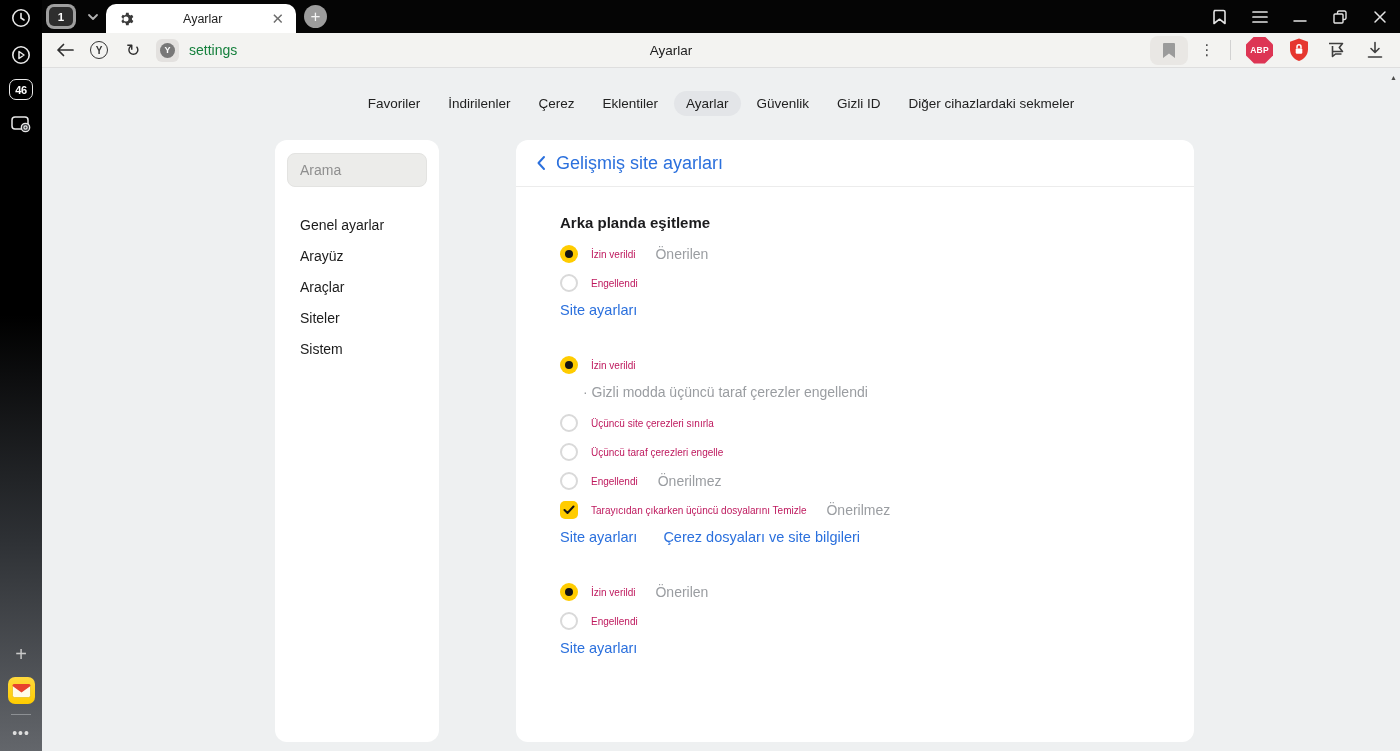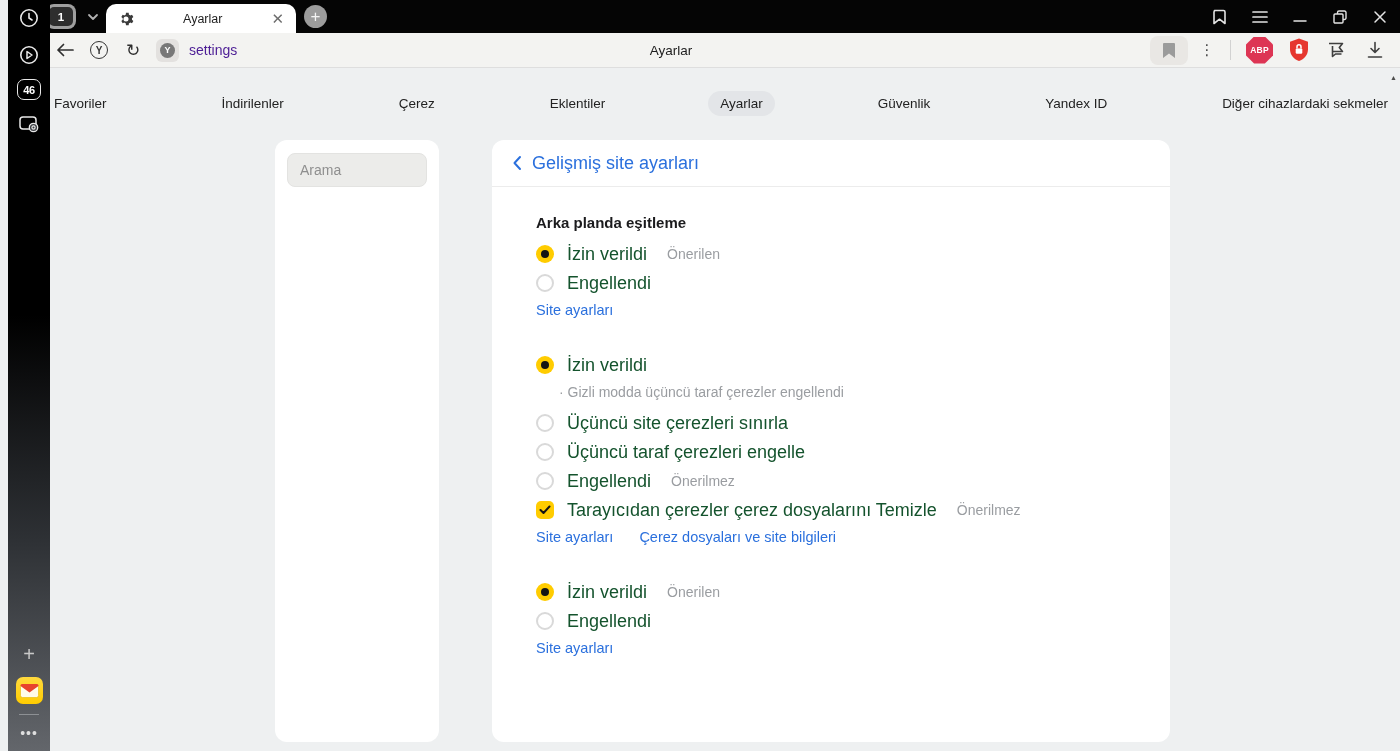--- a/index.html
+++ b/index.html
@@ -3,21 +3,21 @@
 <meta charset="utf-8">
 <style>
   * { margin:0; padding:0; box-sizing:border-box; }
   html,body { width:1400px; height:751px; overflow:hidden; }
   body {
     font-family:"Liberation Sans","DejaVu Sans",sans-serif;
     position:relative; background:#eef0f1; color:#1c1c1e;
   }
   
   .rail {
-    position:absolute; left:8px; top:0; width:42px; height:751px; z-index:30;
+    position:absolute; left:0; top:0; width:42px; height:751px; z-index:30;
     background:linear-gradient(180deg,#000 0%,#000 42%,#2e3135 72%,#63666b 100%);
     display:flex; flex-direction:column; align-items:center;
   }
   .rail-ico { width:26px; height:26px; display:flex; align-items:center; justify-content:center; color:#e8e8e8; }
   .rail-top { display:flex; flex-direction:column; gap:11px; margin-top:5px; align-items:center; }
   .rail-bottom { margin-top:auto; display:flex; flex-direction:column; align-items:center; gap:10px; margin-bottom:10px; }
   .badge46 {
     border:1.6px solid #e8e8e8; border-radius:7px; color:#fff; font-size:11px; font-weight:700;
     width:24px; height:21px; display:flex; align-items:center; justify-content:center; letter-spacing:-.3px;
   }
@@ -69,21 +69,21 @@
   .refresh-glyph { font-family:"DejaVu Sans",sans-serif; font-size:17px; color:#2f2f2f; }
   .addressbar { position:relative; flex:1; height:35px; display:flex; align-items:center; }
   .favicon-chip {
     width:23px; height:23px; border-radius:6px; background:#e3e1df; margin-left:6px;
     display:flex; align-items:center; justify-content:center; flex:none;
   }
   .favicon-chip .yc {
     width:15px; height:15px; border-radius:50%; background:#787878; color:#fff;
     font-size:9px; font-weight:700; display:flex; align-items:center; justify-content:center;
   }
-  .address-text { margin-left:10px; font-size:14px; color:#4c1d95; }
+  .address-text { margin-left:10px; font-size:14px; color:#15803d; }
   .page-title-center {
     position:absolute; left:0; right:0; text-align:center; font-size:13.5px; color:#1d1d1d; pointer-events:none;
   }
   .bookmark-chip {
     position:absolute; right:4px; top:3px; width:38px; height:29px; border-radius:8px; background:#e9e7e4;
     display:flex; align-items:center; justify-content:center;
   }
   .toolbar-right { display:flex; align-items:center; gap:0; margin-right:6px; }
   .kebab { width:30px; text-align:center; color:#4a4a4a; font-size:15px; }
   .tb-sep { width:1px; height:20px; background:#d2d2d2; margin:0 8px; }
@@ -93,49 +93,49 @@
     clip-path:polygon(30% 0,70% 0,100% 30%,100% 70%,70% 100%,30% 100%,0 70%,0 30%);
     letter-spacing:.2px;
   }
   .tb-ext { width:38px; height:28px; display:flex; align-items:center; justify-content:center; }
 
   
   .content { position:absolute; left:42px; right:0; top:69px; bottom:0; background:#eef0f1; }
   .scroll-up { position:absolute; right:3px; top:5px; font-size:7px; color:#4d4d4d; }
 
   .nav-tabs {
-    position:absolute; left:0; right:0; top:22px; display:flex; justify-content:space-between; gap:4px; align-items:center;
+    position:absolute; left:0; right:0; top:22px; display:flex; justify-content:center; gap:4px; align-items:center;
   }
   .nav-tab { font-size:13.5px; color:#222; padding:5px 12px; border-radius:15px; white-space:nowrap; }
   .nav-tab.active { background:#e3e5e8; }
 
   .card { position:absolute; background:#fff; border-radius:12px; top:71px; height:602px; }
   .card-left { left:233px; width:164px; }
-  .card-main { left:450px; width:678px; }
+  .card-main { left:474px; width:678px; }
 
   .search-input {
     display:block; width:calc(100% - 24px); margin:13px 12px 0; height:34px; background:#ececea;
     border:1px solid #e3e3e1; border-radius:8px; padding:0 12px; font-size:14px; color:#222;
     font-family:inherit; outline:none;
   }
   .search-input::placeholder { color:#8f8f8f; }
   .side-list { margin-top:22px; }
   .side-item { font-size:14px; color:#1b1b1b; padding:7.5px 10px 7.5px 25px; cursor:default; }
 
   .main-header {
     height:47px; display:flex; align-items:center; padding:0 20px; border-bottom:1px solid #ececec;
   }
   .main-header .back-chev { margin-right:10px; display:flex; align-items:center; }
   .main-header .hdr-title { font-size:18px; color:#2b70dd; }
 
   .main-body { padding:27px 44px 0; }
   .section { margin-bottom:37px; }
   .section-title { font-size:15px; font-weight:700; color:#1b1b1d; margin-bottom:13px; }
   .opt-row { display:flex; align-items:center; gap:13px; height:20px; margin-bottom:9px; }
-  .opt-label { font-size:18px; color:#14532d; }
+  .opt-label { font-size:10px; color:#be185d; }
   .opt-badge { font-size:14px; color:#9a9da1; margin-left:7px; }
   .note-row { font-size:14px; color:#9a9da1; margin:3px 0 12px 23px; height:17px; }
   .radio { width:18px; height:18px; border-radius:50%; flex:none; position:relative; }
   .radio.off { background:#fff; border:2px solid #d9d9d9; }
   .radio.on  { background:#ffcc00; }
   .radio.on::after { content:""; position:absolute; left:5px; top:5px; width:8px; height:8px; border-radius:50%; background:#141414; }
   .checkbox {
     width:18px; height:18px; border-radius:5px; background:#ffcc00; flex:none;
     display:flex; align-items:center; justify-content:center;
   }
@@ -285,26 +285,33 @@
 <div class="content">
   <div class="scroll-up">▲</div>
 
   <div class="nav-tabs">
     <div class="nav-tab">Favoriler</div>
     <div class="nav-tab">İndirilenler</div>
     <div class="nav-tab">Çerez</div>
     <div class="nav-tab">Eklentiler</div>
     <div class="nav-tab active">Ayarlar</div>
     <div class="nav-tab">Güvenlik</div>
-    <div class="nav-tab">Yandex ID</div>
+    <div class="nav-tab">Gizli ID</div>
     <div class="nav-tab">Diğer cihazlardaki sekmeler</div>
   </div>
 
   <div class="card card-left">
     <input class="search-input" type="text" placeholder="Arama" style="">
+    <div class="side-list">
+      <div class="side-item">Genel ayarlar</div>
+      <div class="side-item">Arayüz</div>
+      <div class="side-item">Araçlar</div>
+      <div class="side-item">Siteler</div>
+      <div class="side-item">Sistem</div>
+    </div>
   </div>
 
   <div class="card card-main">
     <div class="main-header">
       <span class="back-chev">
         <svg width="10" height="16" viewBox="0 0 10 16">
             <path d="M8 2L2.5 8 8 14" fill="none" stroke="#2b70dd" stroke-width="2" stroke-linecap="round" stroke-linejoin="round"></path>
           </svg>
       </span>
       <span class="hdr-title">Gelişmiş site ayarları</span>
@@ -346,21 +353,21 @@
           <span class="radio off"></span>
           <span class="opt-label">Engellendi</span>
           <span class="opt-badge">Önerilmez</span>
         </div>
         <div class="opt-row">
           <span class="checkbox">
             <svg width="12" height="10" viewBox="0 0 12 10">
                 <path d="M1.5 5l3 3 6-6.5" fill="none" stroke="#141414" stroke-width="2" stroke-linecap="round" stroke-linejoin="round"></path>
               </svg>
           </span>
-          <span class="opt-label">Tarayıcıdan çerezler çerez dosyalarını Temizle</span>
+          <span class="opt-label">Tarayıcıdan çıkarken üçüncü dosyalarını Temizle</span>
           <span class="opt-badge">Önerilmez</span>
         </div>
         <div class="links-row">
           <span class="blue-link">Site ayarları</span>
           <span class="blue-link">Çerez dosyaları ve site bilgileri</span>
         </div>
       </div>
 
       <div class="section">
         <div class="opt-row">

